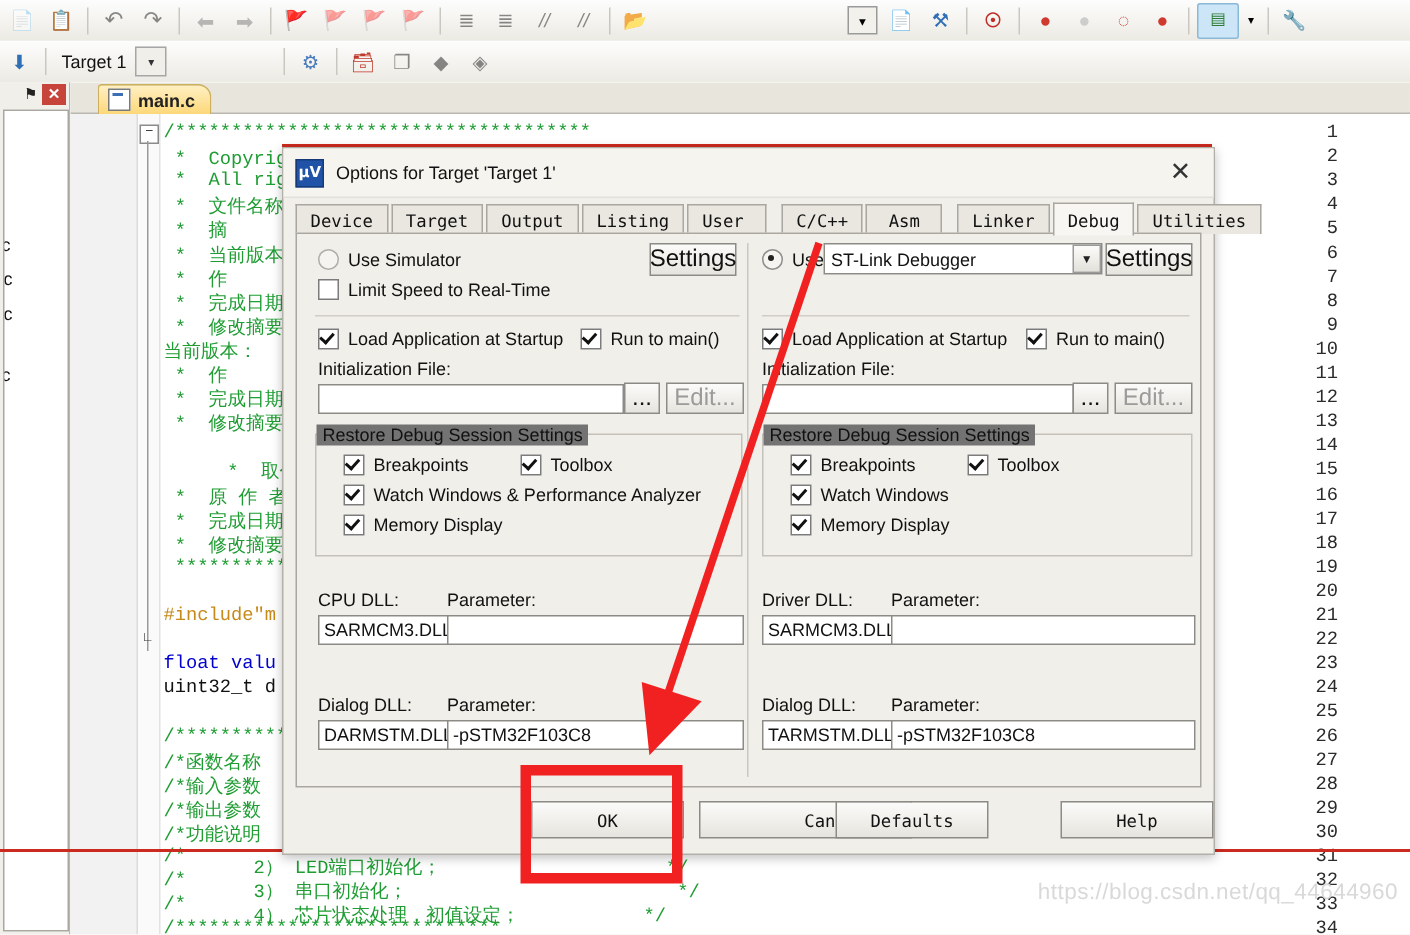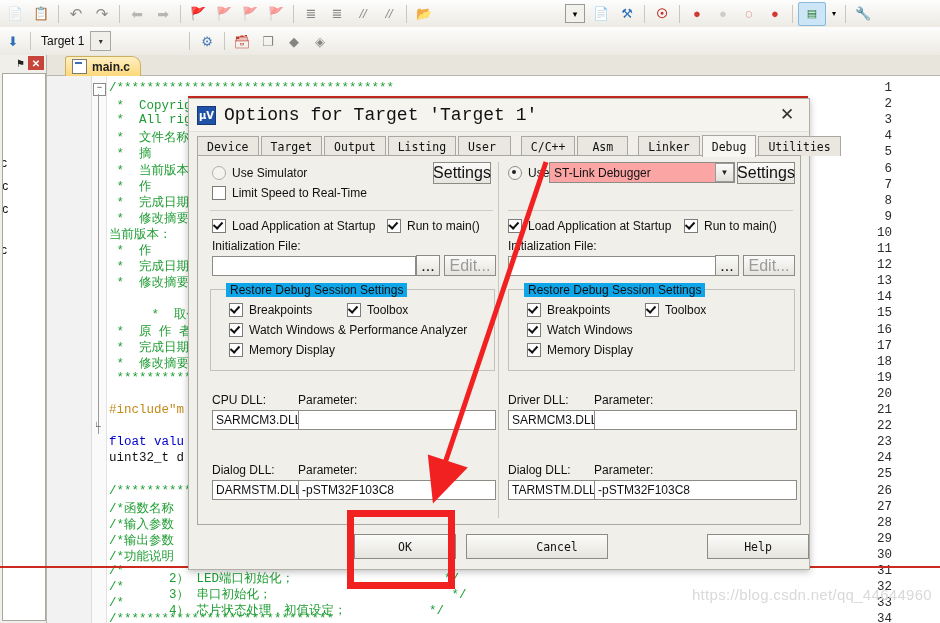--- a/index.html
+++ b/index.html
@@ -81,21 +81,21 @@
   #watermark{position:absolute;right:8px;bottom:20px;color:#d9d9d9;font-size:15px;
     font-family:"Liberation Sans",sans-serif;letter-spacing:.3px;}
   
   #dialog{position:absolute;left:188px;top:98px;width:620px;height:470px;
     background:#f0efe9;border:1px solid #b2b0a9;box-shadow:0 2px 7px rgba(0,0,0,.25);}
   #dlg-titlebar{height:32px;background:#f5f4ef;display:flex;align-items:center;
     padding:0 0 0 8px;position:relative;border-bottom:1px solid #e2e0d9;}
   #dlg-app-icon{width:17px;height:17px;background:#2052a8;border:1px solid #163a78;
     color:#fff;font-size:10px;font-weight:bold;display:flex;align-items:center;
     justify-content:center;margin-right:8px;font-family:"DejaVu Sans",sans-serif;}
-  #dlg-title{font-size:18px;color:#111;font-family:Liberation Mono, monospace;}
+  #dlg-title{font-size:12px;color:#111;}
   #dlg-close{position:absolute;right:0;top:0;width:44px;height:31px;
     display:flex;align-items:center;justify-content:center;font-size:17px;color:#333;}
   
   #dlg-tabs{position:absolute;left:8px;top:35px;right:8px;height:22px;display:flex;align-items:flex-end;}
   .dtab{height:19px;padding:0 9px;margin-right:2px;background:#e9e7e0;
     border:1px solid #a9a7a0;border-bottom:none;
     display:flex;align-items:center;font-family:"DejaVu Sans Mono",monospace;
     font-size:11.5px;color:#111;}
   .dtab.sel{background:#f7f6f2;height:21px;margin-bottom:-1px;position:relative;z-index:2;}
   #dlg-body{position:absolute;left:8px;top:56px;right:8px;bottom:44px;
@@ -113,27 +113,27 @@
   .radio.off{border-color:#b0aeab;}
   .cbx{width:12px;height:12px;border:1px solid #7b7b7b;background:#fff;margin-right:6px;
     display:inline-block;position:relative;flex:none;}
   .cbx.on:after{content:"";position:absolute;left:2px;top:0px;width:4px;height:7px;
     border:solid #111;border-width:0 2px 2px 0;transform:rotate(42deg);}
   .btn{border:1px solid #8d8b86;background:linear-gradient(#fbfbfa,#e6e4dd);
     font-size:16px;color:#111;display:flex;align-items:center;justify-content:center;}
   .btn-small{height:20px;}
   .input{background:#fff;border:1px solid #8d8b86;height:18px;line-height:18px;
     font-size:12px;padding:0 3px;color:#111;overflow:hidden;white-space:nowrap;}
-  .combo{background:#fca5a5;border:1px solid #8d8b86;height:19px;display:flex;align-items:center;
+  .combo{background:#ffffff;border:1px solid #8d8b86;height:19px;display:flex;align-items:center;
     padding-left:4px;font-size:12px;color:#111;}
   .combo-arrow{margin-left:auto;width:17px;height:17px;border:1px solid #9a9a9a;
     background:linear-gradient(#fbfbfa,#e3e1da);display:flex;align-items:center;
     justify-content:center;font-size:8px;color:#222;}
   .group{position:absolute;border:1px solid #c3c1ba;}
-  .group-title{position:absolute;top:-7px;left:15px;background:#0ea5e9;padding:0 4px;
+  .group-title{position:absolute;top:-7px;left:0;background:#737373;padding:0 4px;
     font-size:12px;color:#111;}
   .hrule{position:absolute;height:1px;background:#cfcdc6;}
   .dots-btn{width:22px;height:19px;}
   
   #dlg-footer{position:absolute;left:0;right:0;bottom:0;height:44px;}
   .footer-btn{position:absolute;top:9px;height:23px;width:100px;
     font-family:"DejaVu Sans Mono",monospace;font-size:11.5px;}
   
   #ok-highlight{position:absolute;left:347px;top:510px;width:108px;height:79px;
     border:7px solid #f22121;box-sizing:border-box;pointer-events:none;}
@@ -517,20 +517,21 @@
       <div class="lbl" style="position:absolute;left:4px;top:307px;">Dialog DLL:</div>
       <div class="lbl" style="position:absolute;left:90px;top:307px;">Parameter:</div>
       <div class="input" style="position:absolute;left:4px;top:324px;width:80px;">TARMSTM.DLL</div>
       <div class="input" style="position:absolute;left:90px;top:324px;width:195px;">-pSTM32F103C8</div>
     </div>
   </div>
 
   <div id="dlg-footer">
     <div class="btn footer-btn" style="left:165px;">OK</div>
     <div class="btn footer-btn" style="left:277px;padding-left:40px;">Cancel</div>
+    <div class="btn footer-btn" style="left:368px;">Defaults</div>
     <div class="btn footer-btn" style="left:518px;">Help</div>
   </div>
 </div>
 
 <svg id="red-arrow" viewBox="0 0 180 350">
   <line x1="146" y1="2" x2="40" y2="318" stroke="#f22121" stroke-width="5"></line>
   <polygon points="40,345 20,300 62,300" fill="#f22121" transform="rotate(18 41 322)"></polygon>
 </svg>
 <div id="ok-highlight"></div>
 

